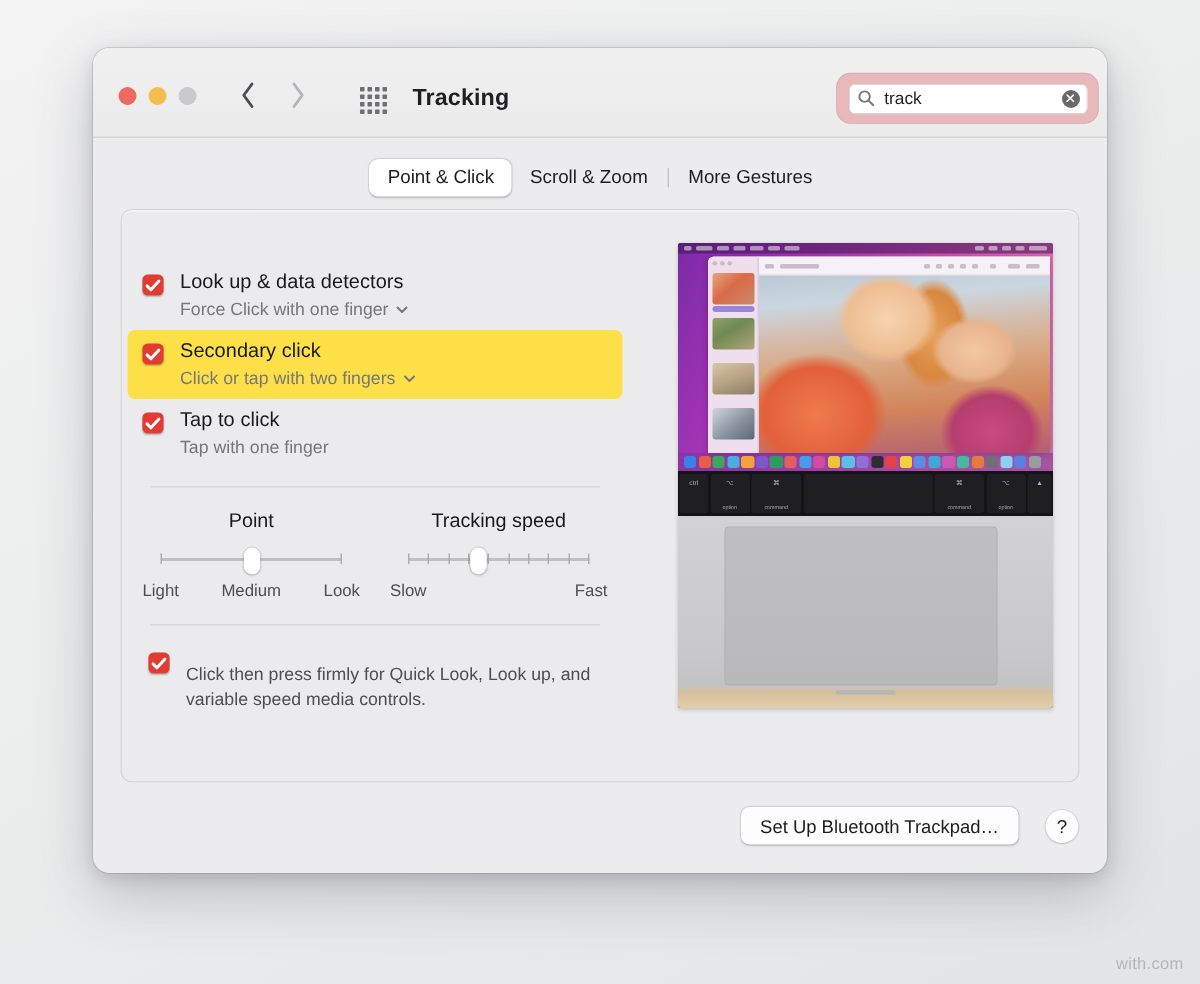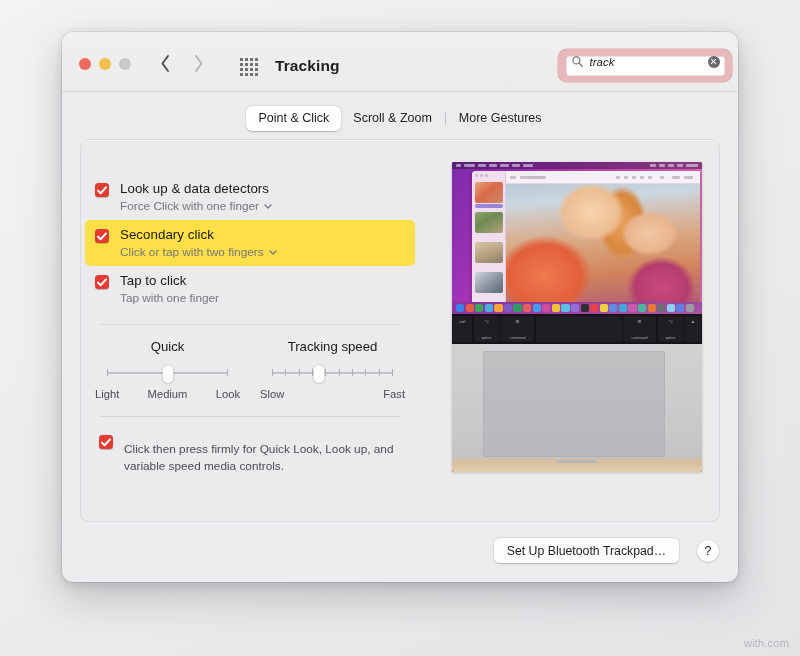--- a/index.html
+++ b/index.html
@@ -102,23 +102,23 @@
     display: flex;
     align-items: center;
     justify-content: center;
   }
   #search-field {
     width: 159px;
     height: 20px;
     background: #ffffff;
     border-radius: 4px;
     display: flex;
+    align-items: center;
     padding: 0 5px 0 6px;
     box-shadow: inset 0 0 0 0.5px #c8c8cc;
-    font-style: italic;
   }
   #search-icon { width: 11px; height: 11px; flex: none; }
   #search-icon circle { fill: none; stroke: #78787d; stroke-width: 1.3; }
   #search-icon line   { stroke: #78787d; stroke-width: 1.3; stroke-linecap: round; }
   #search-value {
     flex: 1;
     font-size: 11.5px;
     color: #1d1d20;
     padding-left: 7px;
     white-space: nowrap;
@@ -624,21 +624,21 @@
             <span>Tap with one finger</span>
           </span>
         </span>
       </div>
 
       <div class="divider" style="margin-top:12px;"></div>
 
       <div id="sliders">
 
         <div class="slider-block">
-          <div class="slider-title">Quick</div>
+          <div class="slider-title">Point</div>
           <div class="track-wrap">
             <div class="rail"></div>
             <div class="ticks">
               <i></i>
                 <i></i>
                 <i></i>
             </div>
             <div class="knob" style="left:50%;"></div>
           </div>
           <div class="slider-labels three">

